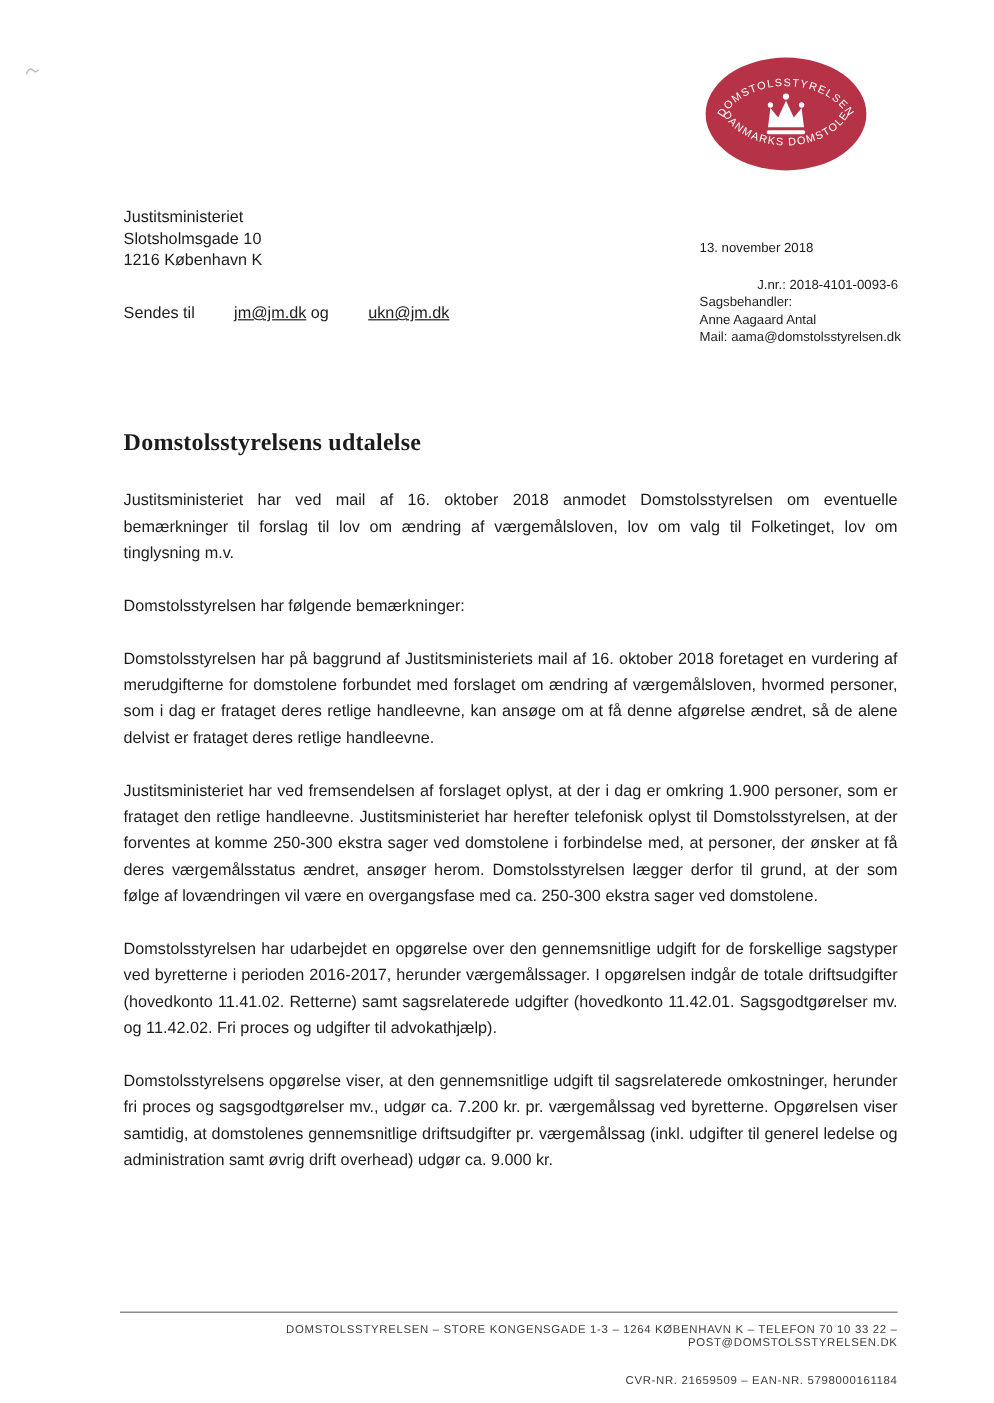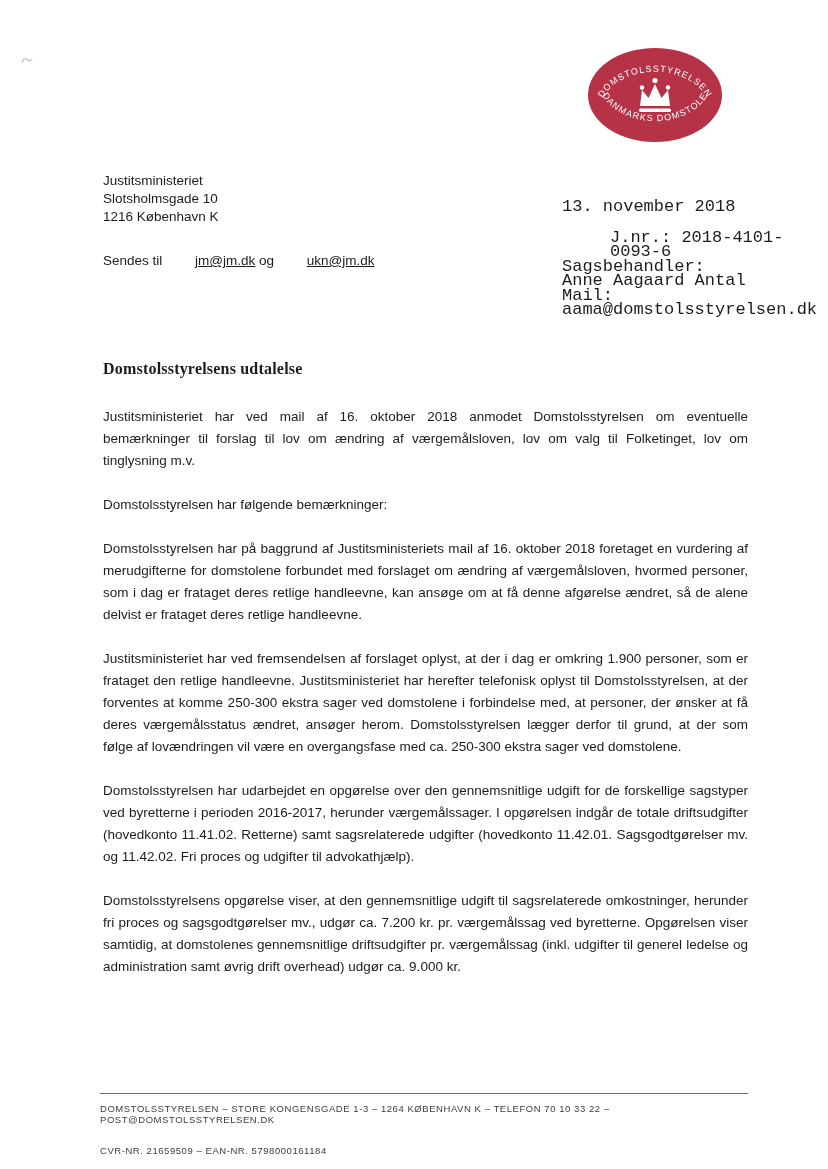--- a/index.html
+++ b/index.html
@@ -38,56 +38,55 @@
     top: 253px;
     font-size: 13.5px;
   }
   .sendes a {
     color: #1c1c1c;
     text-decoration: underline;
     margin-left: 29px;
   }
   .meta {
     position: absolute;
-    left: 562px;
+    left: 583px;
     top: 200px;
-    font-size: 17px;
+    font-size: 11px;
     line-height: 14.5px;
-    font-family: Liberation Mono, monospace;
   }
   .meta .jnr { margin-top: 16px; margin-left: 48px; }
   .letter-body {
     position: absolute;
     left: 103px;
     top: 358px;
     width: 645px;
     font-size: 13.5px;
     line-height: 22px;
     text-align: justify;
   }
   .letter-title {
     font-family: "Liberation Serif", serif;
-    font-size: 16px;
+    font-size: 20px;
     font-weight: bold;
     letter-spacing: 0.2px;
     margin: 0 0 26px 0;
     text-align: left;
   }
   .letter-body p { margin: 0 0 22px 0; }
   .subhead {
     font-style: italic;
     margin: 0 !important;
     text-align: left;
   }
   .footer {
     position: absolute;
     left: 100px;
     top: 1093px;
     width: 648px;
-    text-align: left;
+    text-align: right;
     font-size: 9.5px;
     letter-spacing: 0.55px;
     color: #3d3d3d;
   }
   .footer .rule {
     border-top: 1px solid #6f6f6f;
     margin-bottom: 9px;
   }
   .footer .line2 { margin-top: 20px; }
 </style>

